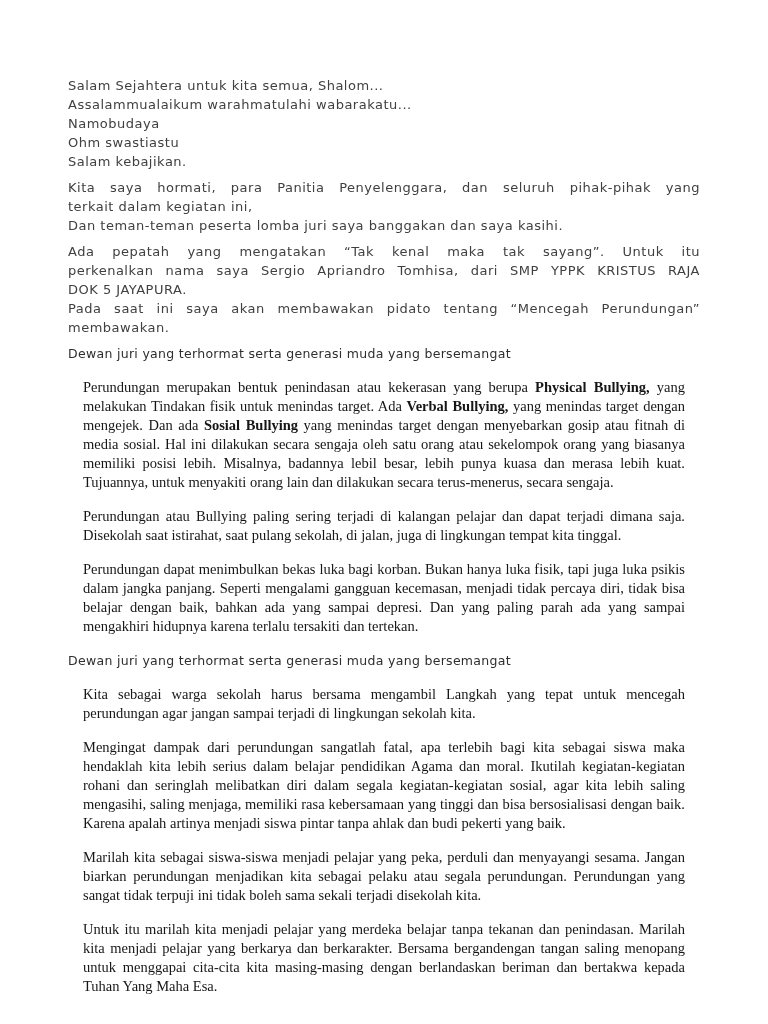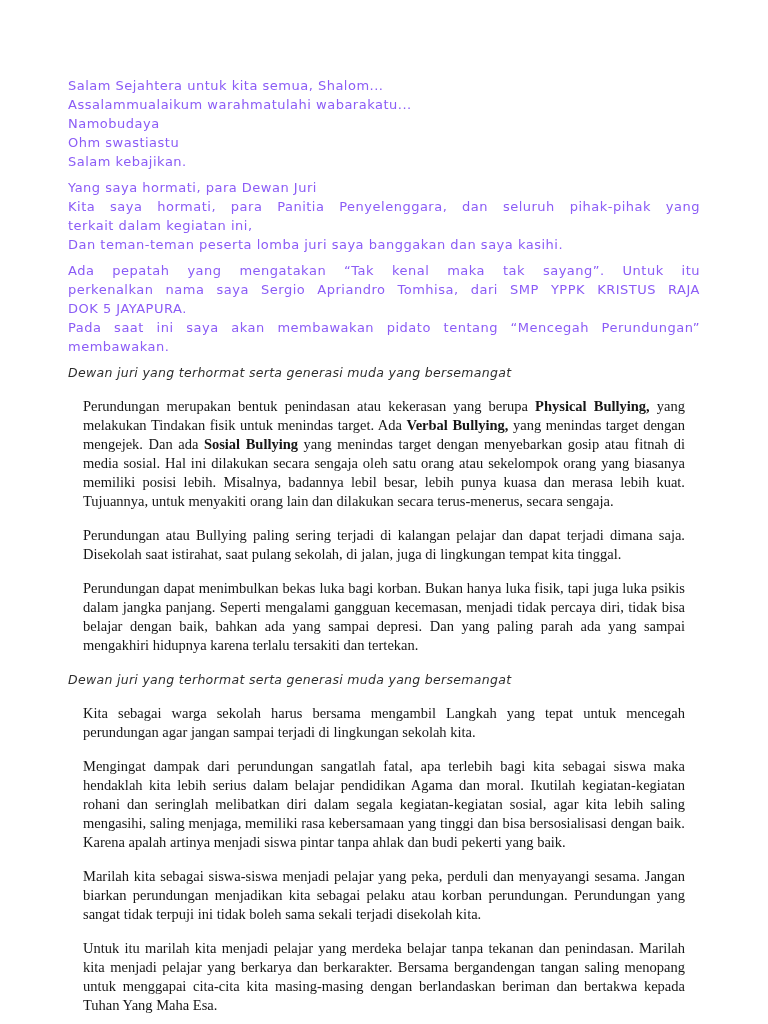--- a/index.html
+++ b/index.html
@@ -16,39 +16,38 @@
     box-sizing: border-box;
     padding: 76px 68px 0 68px;
     overflow: hidden;
   }
   
   .opening {
     font-family: "DejaVu Sans", sans-serif;
     font-size: 13px;
     line-height: 19px;
     letter-spacing: 0.5px;
-    color: #8b5cf6;
+    color: #404040;
   }
   .hand-par { margin: 0 0 7px 0; }
   .hand-line { white-space: normal; }
   .hand-line.j {
     text-align: justify;
     text-align-last: justify;
   }
   
   .body-section {
     font-family: "Liberation Serif", "DejaVu Serif", serif;
     font-size: 14.5px;
     line-height: 19px;
     color: #161616;
   }
   .body-section.second { margin-top: 13px; }
   .section-heading {
     font-family: "DejaVu Sans", sans-serif;
-    font-style: italic;
     font-size: 12.5px;
     line-height: 19px;
     letter-spacing: 0.3px;
     color: #2e2e2e;
     margin: 1px 0 0 0;
   }
   .serif-par {
     margin: 15px;
     text-align: justify;
   }
@@ -60,21 +59,20 @@
 <div class="page">
   <div class="opening" id="opening">
       <div class="hand-par">
         <div class="hand-line">Salam Sejahtera untuk kita semua, Shalom...</div>
         <div class="hand-line">Assalammualaikum warahmatulahi wabarakatu...</div>
         <div class="hand-line">Namobudaya</div>
         <div class="hand-line">Ohm swastiastu</div>
         <div class="hand-line">Salam kebajikan.</div>
       </div>
       <div class="hand-par">
-        <div class="hand-line">Yang saya hormati, para Dewan Juri</div>
         <div class="hand-line j">Kita saya hormati, para Panitia Penyelenggara, dan seluruh pihak-pihak yang</div>
         <div class="hand-line">terkait dalam kegiatan ini,</div>
         <div class="hand-line">Dan teman-teman peserta lomba juri saya banggakan dan saya kasihi.</div>
       </div>
       <div class="hand-par">
         <div class="hand-line j">Ada pepatah yang mengatakan “Tak kenal maka tak sayang”. Untuk itu</div>
         <div class="hand-line j">perkenalkan nama saya Sergio Apriandro Tomhisa, dari SMP YPPK KRISTUS RAJA</div>
         <div class="hand-line">DOK 5 JAYAPURA.</div>
         <div class="hand-line j">Pada saat ini saya akan membawakan pidato tentang “Mencegah Perundungan”</div>
         <div class="hand-line">membawakan.</div>
@@ -84,17 +82,17 @@
       <div class="body-section">
         <div class="section-heading">Dewan juri yang terhormat serta generasi muda yang bersemangat</div>
         <p class="serif-par">Perundungan merupakan bentuk penindasan atau kekerasan yang berupa <b>Physical Bullying,</b> yang melakukan Tindakan fisik untuk menindas target. Ada <b>Verbal Bullying,</b>  yang menindas target dengan mengejek. Dan ada <b>Sosial Bullying</b> yang menindas target dengan menyebarkan gosip atau fitnah di media sosial. Hal ini dilakukan secara sengaja oleh satu orang atau sekelompok orang yang biasanya memiliki posisi lebih. Misalnya, badannya lebil besar, lebih punya kuasa dan merasa lebih kuat. Tujuannya, untuk menyakiti orang lain dan dilakukan secara terus-menerus, secara sengaja.</p>
         <p class="serif-par">Perundungan atau Bullying paling sering terjadi di kalangan pelajar dan dapat terjadi dimana saja. Disekolah saat istirahat, saat pulang sekolah, di jalan, juga di lingkungan tempat kita tinggal.</p>
         <p class="serif-par">Perundungan dapat menimbulkan bekas luka bagi korban. Bukan hanya luka fisik, tapi juga luka psikis dalam jangka panjang. Seperti mengalami gangguan kecemasan, menjadi tidak percaya diri, tidak bisa belajar dengan baik, bahkan ada yang sampai depresi. Dan yang paling parah ada yang sampai mengakhiri hidupnya karena terlalu tersakiti dan tertekan.</p>
       </div>
       <div class="body-section second">
         <div class="section-heading">Dewan juri yang terhormat serta generasi muda yang bersemangat</div>
         <p class="serif-par">Kita sebagai warga sekolah harus bersama mengambil Langkah yang tepat untuk mencegah perundungan agar jangan sampai terjadi di lingkungan sekolah kita.</p>
         <p class="serif-par">Mengingat dampak dari perundungan sangatlah fatal, apa terlebih bagi kita sebagai siswa maka hendaklah kita lebih serius dalam belajar pendidikan Agama dan moral. Ikutilah kegiatan-kegiatan rohani dan seringlah melibatkan diri dalam segala kegiatan-kegiatan sosial, agar kita lebih saling mengasihi, saling menjaga, memiliki rasa kebersamaan yang tinggi dan bisa bersosialisasi dengan baik. Karena apalah artinya menjadi siswa pintar tanpa ahlak dan budi pekerti yang baik.</p>
-        <p class="serif-par">Marilah kita sebagai siswa-siswa menjadi pelajar yang peka, perduli dan menyayangi sesama. Jangan biarkan perundungan menjadikan kita sebagai pelaku atau korban perundungan. Perundungan yang sangat tidak terpuji ini tidak boleh sama sekali terjadi disekolah kita.</p>
+        <p class="serif-par">Marilah kita sebagai siswa-siswa menjadi pelajar yang peka, perduli dan menyayangi sesama. Jangan biarkan perundungan menjadikan kita sebagai pelaku atau segala perundungan. Perundungan yang sangat tidak terpuji ini tidak boleh sama sekali terjadi disekolah kita.</p>
         <p class="serif-par">Untuk itu marilah kita menjadi pelajar yang merdeka belajar tanpa tekanan dan penindasan. Marilah kita menjadi pelajar yang berkarya dan berkarakter. Bersama bergandengan tangan saling menopang untuk menggapai cita-cita kita masing-masing dengan berlandaskan beriman dan bertakwa kepada Tuhan Yang Maha Esa.</p>
       </div>
     </div>
 </div>
 
 </body></html>

